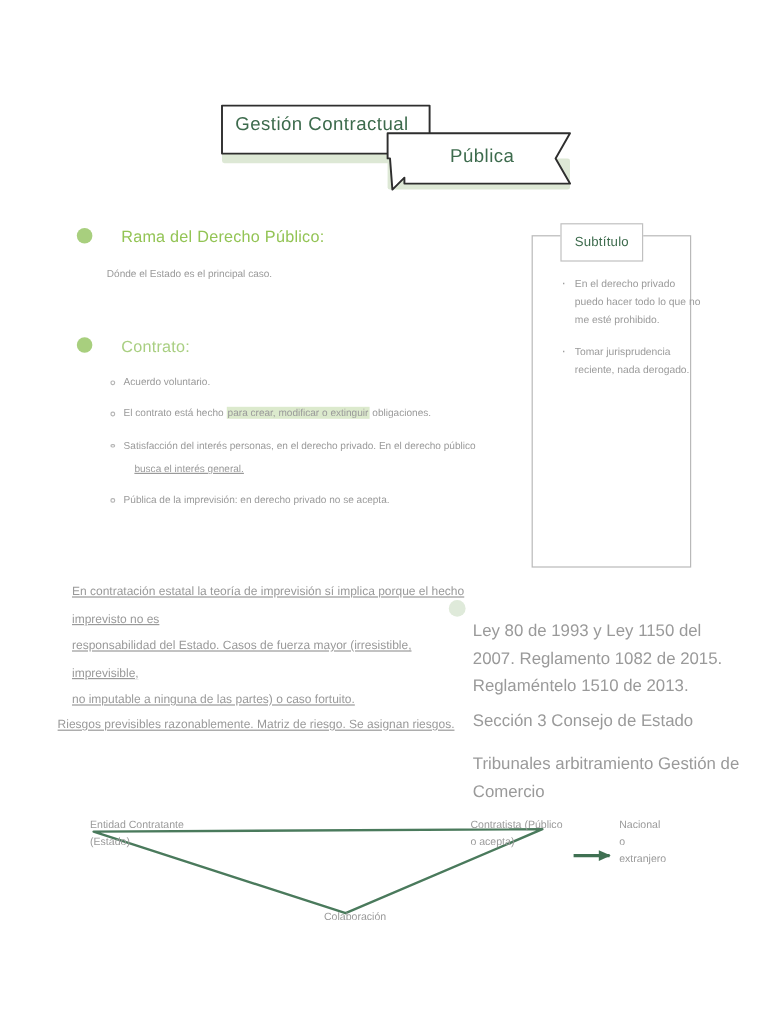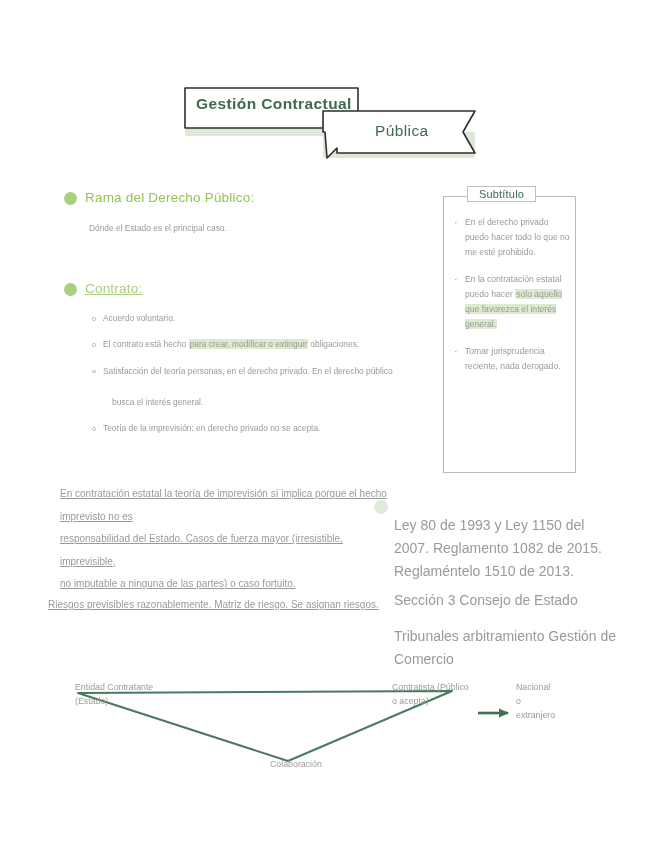--- a/index.html
+++ b/index.html
@@ -57,44 +57,44 @@
     height: 80px;
     overflow: visible;
   }
   .banner-label {
     position: absolute;
     color: #3d6b4d;
     font-size: 15.5px;
     letter-spacing: 0.4px;
     white-space: nowrap;
   }
-  .banner-label-1 { left: 21px; top: 11px; font-weight: bold; }
+  .banner-label-1 { left: 21px; top: 11px; }
   .banner-label-2 { left: 200px; top: 38px; }
 
   
   .section-head {
     position: absolute;
     display: flex;
-    align-items: flex-end;
-    gap: 8px;
+    align-items: flex-start;
+    gap: 24px;
     white-space: nowrap;
   }
   .head-dot {
     width: 13px;
     height: 13px;
     border-radius: 50%;
     background: #a8cf7e;
     flex: 0 0 auto;
   }
   .head-text {
     color: #93c455;
     font-size: 13.5px;
     letter-spacing: 0.2px;
   }
-  .head-text.soft { color: #a9cf82; text-decoration: underline; }
+  .head-text.soft { color: #a9cf82; }
 
   .body-text {
     position: absolute;
     color: #9a9a9a;
     font-size: 8.4px;
     line-height: 1.15;
     white-space: nowrap;
   }
 
   .bullet-list {
@@ -119,21 +119,22 @@
     top: 4px;
     width: 3.5px;
     height: 3.5px;
     border: 1px solid #b5b5b5;
     border-radius: 50%;
     box-sizing: border-box;
   }
   .bullet-list li .wrap2 {
     display: block;
     margin-left: 9px;
-    margin-top: 20px;
+    margin-top: 8px;
+    text-decoration: underline;
   }
   .hl {
     background: #dceacd;
     color: #9a9a9a;
     padding: 0 1px;
   }
 
   
   .panel {
     position: absolute;
@@ -143,39 +144,39 @@
     height: 277px;
     border: 1px solid #b9b9b9;
     box-sizing: border-box;
     background: #ffffff;
   }
   .panel-title {
     position: absolute;
     left: 467px;
     top: 186px;
     width: 69px;
-    height: 16px;
+    height: 32px;
     border: 1px solid #c0c0c0;
     background: #ffffff;
     box-sizing: border-box;
     display: flex;
     align-items: center;
     justify-content: center;
   }
   .panel-title span {
     color: #3d6b4d;
     font-size: 11px;
     letter-spacing: 0.2px;
   }
   .panel-list {
     position: absolute;
     left: 452px;
     top: 215px;
     width: 122px;
-    margin: 0;
+    margin: 14px;
     padding: 0;
     list-style: none;
   }
   .panel-list li {
     position: relative;
     padding-left: 13px;
     color: #9a9a9a;
     font-size: 8.6px;
     line-height: 1.72;
     margin-bottom: 13px;
@@ -259,31 +260,30 @@
   <div class="body-text" style="left:89px; top:224px;">Dónde el Estado es el principal caso.</div>
 
   <div class="section-head" style="left:64px; top:281px;">
     <span class="head-dot"></span>
     <span class="head-text soft">Contrato:</span>
   </div>
 
   <ul class="bullet-list" style="left:92px; top:313px;">
     <li><span>Acuerdo voluntario.</span></li>
     <li><span>El contrato está hecho </span><span class="hl">para crear, modificar o extinguir</span><span> obligaciones.</span></li>
-    <li><span>Satisfacción del teoría personas, en el derecho privado. En el derecho público</span><span class="wrap2">busca el interés general.</span></li>
-    <li><span>Teoría de la imprevisión: en derecho privado no se acepta.</span></li>
+    <li><span>Satisfacción del interés personas, en el derecho privado. En el derecho público</span><span class="wrap2">busca el interés general.</span></li>
+    <li><span>Pública de la imprevisión: en derecho privado no se acepta.</span></li>
   </ul>
 
   <div class="panel"></div>
   <div class="panel-title">
     <span>Subtítulo</span>
   </div>
   <ul class="panel-list">
     <li><span>En el derecho privado puedo hacer todo lo que no me esté prohibido.</span></li>
-    <li><span>En la contratación estatal puedo hacer </span><span class="hl">solo aquello que favorezca el interés general.</span></li>
     <li><span>Tomar jurisprudencia reciente, nada derogado.</span></li>
   </ul>
 
   <div class="para" style="left:60px; top:483px; width:340px;">En contratación estatal la teoría de imprevisión sí implica porque el hecho imprevisto no es
 responsabilidad del Estado. Casos de fuerza mayor (irresistible, imprevisible,
 no imputable a ninguna de las partes) o caso fortuito.</div>
   <div class="mini-dot"></div>
   <div class="para" style="left:48px; top:594px; width:340px;">Riesgos previsibles razonablemente. Matriz de riesgo. Se asignan riesgos.</div>
 
   <div class="right-note" style="left:394px; top:514px;">Ley 80 de 1993 y Ley 1150 del

